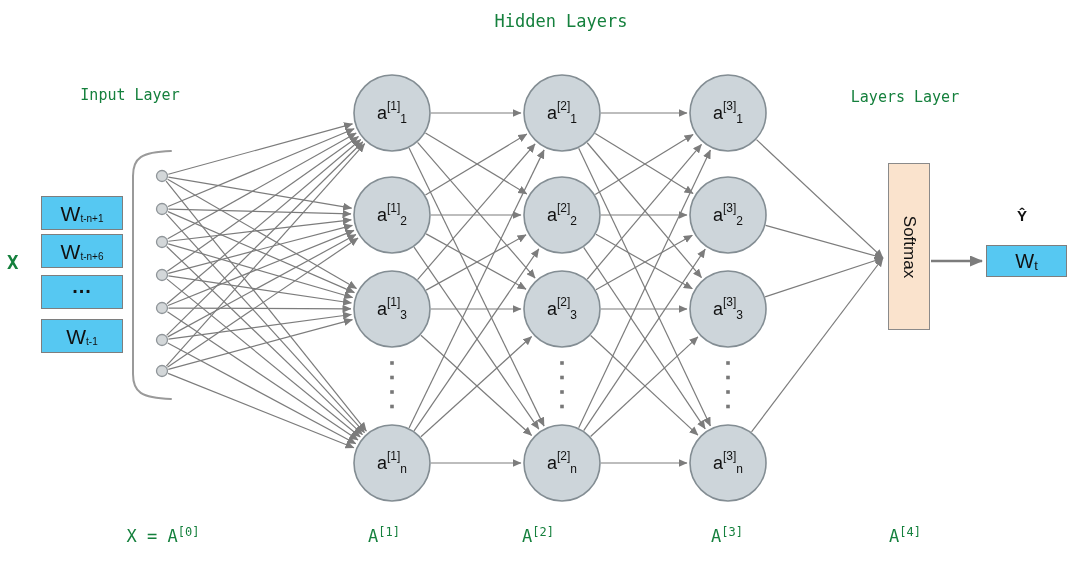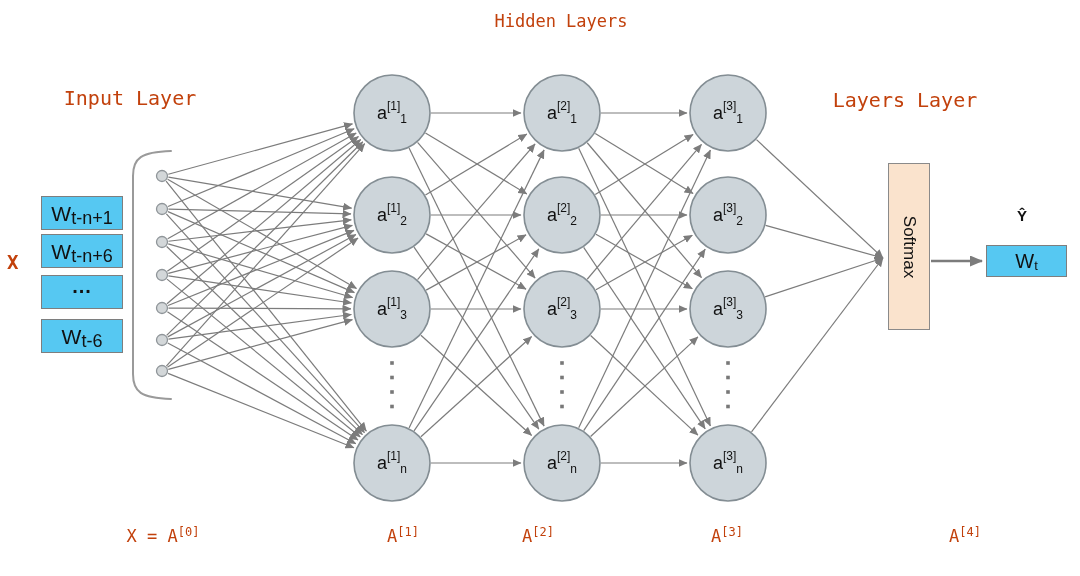--- a/index.html
+++ b/index.html
@@ -1,35 +1,35 @@
 <!DOCTYPE html>
 <html><head>
 <meta charset="utf-8">
 <style>
   html,body{margin:0;padding:0;background:#ffffff;}
   body{width:1080px;height:576px;overflow:hidden;position:relative;
        font-family:"Liberation Sans",sans-serif;}
   .canvas{position:absolute;left:0;top:0;width:1080px;height:576px;background:#fff;}
   svg#net-svg{position:absolute;left:0;top:0;}
 
-  .mono{font-family:"DejaVu Sans Mono",monospace;color:#c2410c;}
+  .mono{font-family:"DejaVu Sans Mono",monospace;color:#15803d;}
   .ctr{transform:translateX(-50%);}
 
   .diagram-title{position:absolute;top:11px;left:561px;font-size:17px;white-space:nowrap;}
-  .layer-label{position:absolute;font-size:20px;white-space:nowrap;}
+  .layer-label{position:absolute;font-size:15px;white-space:nowrap;}
   .input-layer-label{left:130px;top:86px;}
   .output-layer-label{left:905px;top:88px;}
 
   .x-vector{position:absolute;left:7px;top:251px;font-size:19px;font-weight:bold;}
 
   .wbox{position:absolute;left:41px;width:82px;height:34px;box-sizing:border-box;
         border:1.5px solid #7e7e7e;display:flex;align-items:center;justify-content:center;
         color:#111;}
   .wbox .base{font-size:21px;line-height:1;}
-  .wbox .sub{font-size:18px;position:relative;top:5px;}
+  .wbox .sub{font-size:10px;position:relative;top:5px;}
   .dots-box .base{font-size:20px;font-weight:bold;letter-spacing:1px;position:relative;top:-6px;}
 
   .nlabel{position:absolute;width:76px;height:76px;display:flex;align-items:center;
           justify-content:center;color:#111;font-size:18px;pointer-events:none;white-space:nowrap;}
   .nlabel .sup{font-size:12px;position:relative;top:-7px;}
   .nlabel .sub{font-size:12px;position:relative;top:6px;}
 
   .softmax-box{position:absolute;left:888px;top:163px;width:42px;height:167px;
         box-sizing:border-box;border:1.5px solid #8a8a8a;display:flex;align-items:center;
         justify-content:center;color:#111;}
@@ -170,21 +170,21 @@
   </div>
   <div class="wbox" style="top: 234px; background: rgb(86, 200, 242);">
     <span class="base">W</span>
       <span class="sub">t-n+6</span>
   </div>
   <div class="wbox dots-box" style="top: 275px; background: rgb(86, 200, 242);">
     <span class="base">...</span>
   </div>
   <div class="wbox" style="top: 319px; background: rgb(86, 200, 242);">
     <span class="base">W</span>
-      <span class="sub">t-6</span>
+      <span class="sub">t-1</span>
   </div>
 
   <div id="node-labels">
       <div class="nlabel" style="left: 354px; top: 75px;">
         <span>a</span>
         <span class="sup">[1]</span>
         <span class="sub">1</span>
       </div>
       <div class="nlabel" style="left: 354px; top: 177px;">
         <span>a</span>
@@ -250,26 +250,26 @@
   <div class="yhat ctr">Ŷ</div>
 
   <div class="outbox" style="background: rgb(86, 200, 242);">
     <span class="base">W</span>
       <span class="sub">t</span>
   </div>
 
   <div class="blabel mono ctr" style="left:163px">
     <span>X = A</span><span class="sup">[0]</span>
   </div>
-  <div class="blabel mono ctr" style="left:403px">
+  <div class="blabel mono ctr" style="left:384px">
     <span>A</span><span class="sup">[1]</span>
   </div>
   <div class="blabel mono ctr" style="left:538px">
     <span>A</span><span class="sup">[2]</span>
   </div>
   <div class="blabel mono ctr" style="left:727px">
     <span>A</span><span class="sup">[3]</span>
   </div>
-  <div class="blabel mono ctr" style="left:965px">
+  <div class="blabel mono ctr" style="left:905px">
     <span>A</span><span class="sup">[4]</span>
   </div>
 
 </div>
 
 </body></html>

